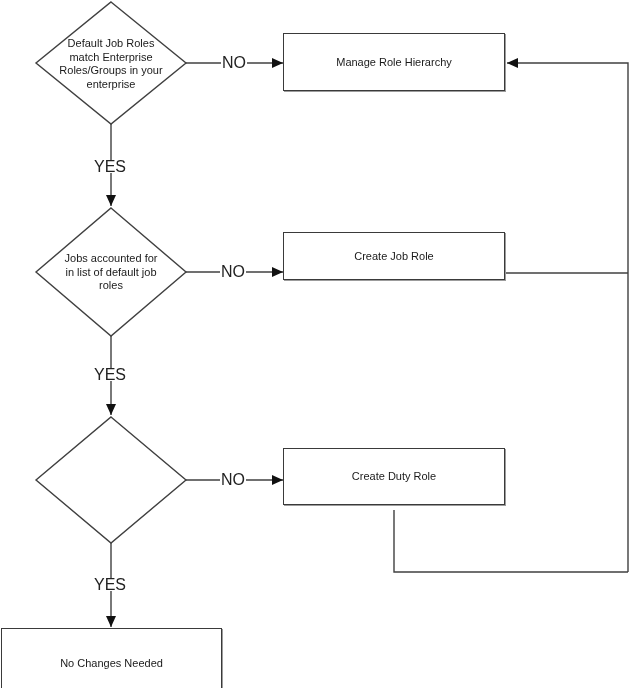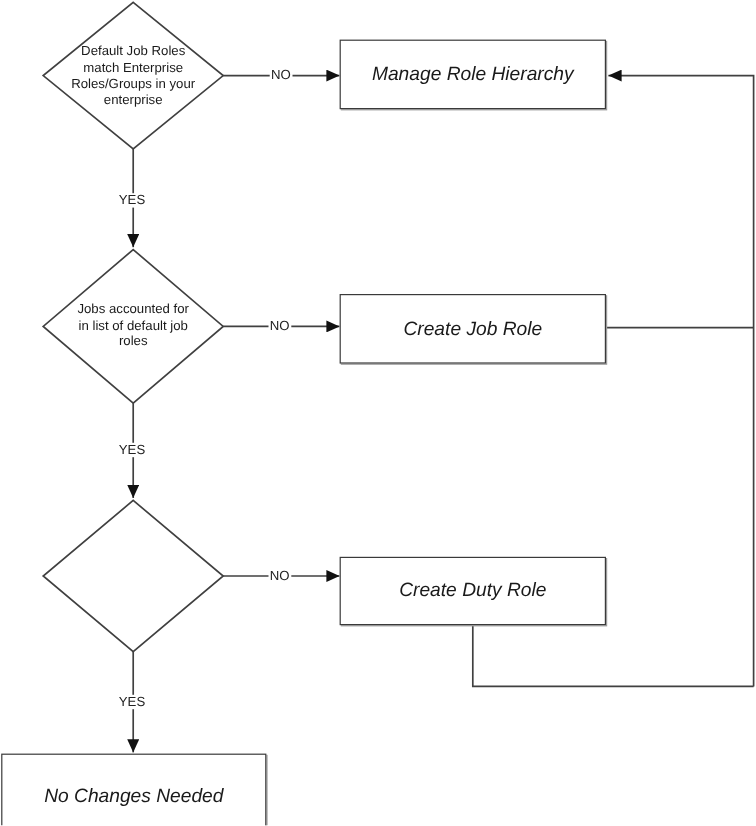--- a/index.html
+++ b/index.html
@@ -22,36 +22,36 @@
   .wires{position:absolute;left:0;top:0;width:630px;height:688px;}
   .wires path, .wires polygon{vector-effect:non-scaling-stroke;}
   .process{
     position:absolute;
     box-sizing:border-box;
     background:var(--fill);
     border:1.5px solid var(--border);
     box-shadow:1px 1px 0 0 var(--shadow);
     display:flex;align-items:center;justify-content:center;
     text-align:center;
-    font-size:16px;line-height:13px;font-style:italic;
+    font-size:11px;line-height:13px;
   }
   .decision-label{
     position:absolute;
     transform:translate(-50%,-50%);
     width:160px;
     text-align:center;
     white-space:pre-line;
     font-size:11px;line-height:13.5px;
   }
   .edge-label{
     position:absolute;
     transform:translate(-50%,-50%);
     background:var(--fill);
     padding:0 1px;
-    font-size:11px;line-height:12px;
+    font-size:16px;line-height:12px;
     color:#222;
   }
 </style>
 </head>
 <body>
 
 <div class="canvas">
 
   <svg class="wires" width="630" height="688" viewBox="0 0 630 688">
     <defs>
@@ -74,25 +74,25 @@
 
     <path d="M505,273 H628" fill="none" stroke="var(--line)" stroke-width="1.4"></path>
     <path d="M394,510 V572 H628" fill="none" stroke="var(--line)" stroke-width="1.4"></path>
     <path d="M628,572 V63 H507" fill="none" stroke="var(--line)" stroke-width="1.4" marker-end="url(#arrow)"></path>
   </svg>
 
   <div class="process" style="left:283px;top:33px;width:222px;height:58px;">
     <span>Manage Role Hierarchy</span>
   </div>
 
-  <div class="process" style="left:283px;top:245px;width:222px;height:58px;text-align:right;">
+  <div class="process" style="left:283px;top:232px;width:222px;height:48px;text-align:right;">
     <span>Create Job Role</span>
   </div>
 
-  <div class="process" style="left:283px;top:464px;width:222px;height:57px;text-align:center;">
+  <div class="process" style="left:283px;top:448px;width:222px;height:57px;text-align:center;">
     <span>Create Duty Role</span>
   </div>
 
   <div class="process" style="left:1px;top:628px;width:221px;height:70px;">
     <span>No Changes Needed</span>
   </div>
 
   <div class="decision-label" style="left:111px;top:272px;">Jobs accounted for
 in list of default job
 roles</div>

